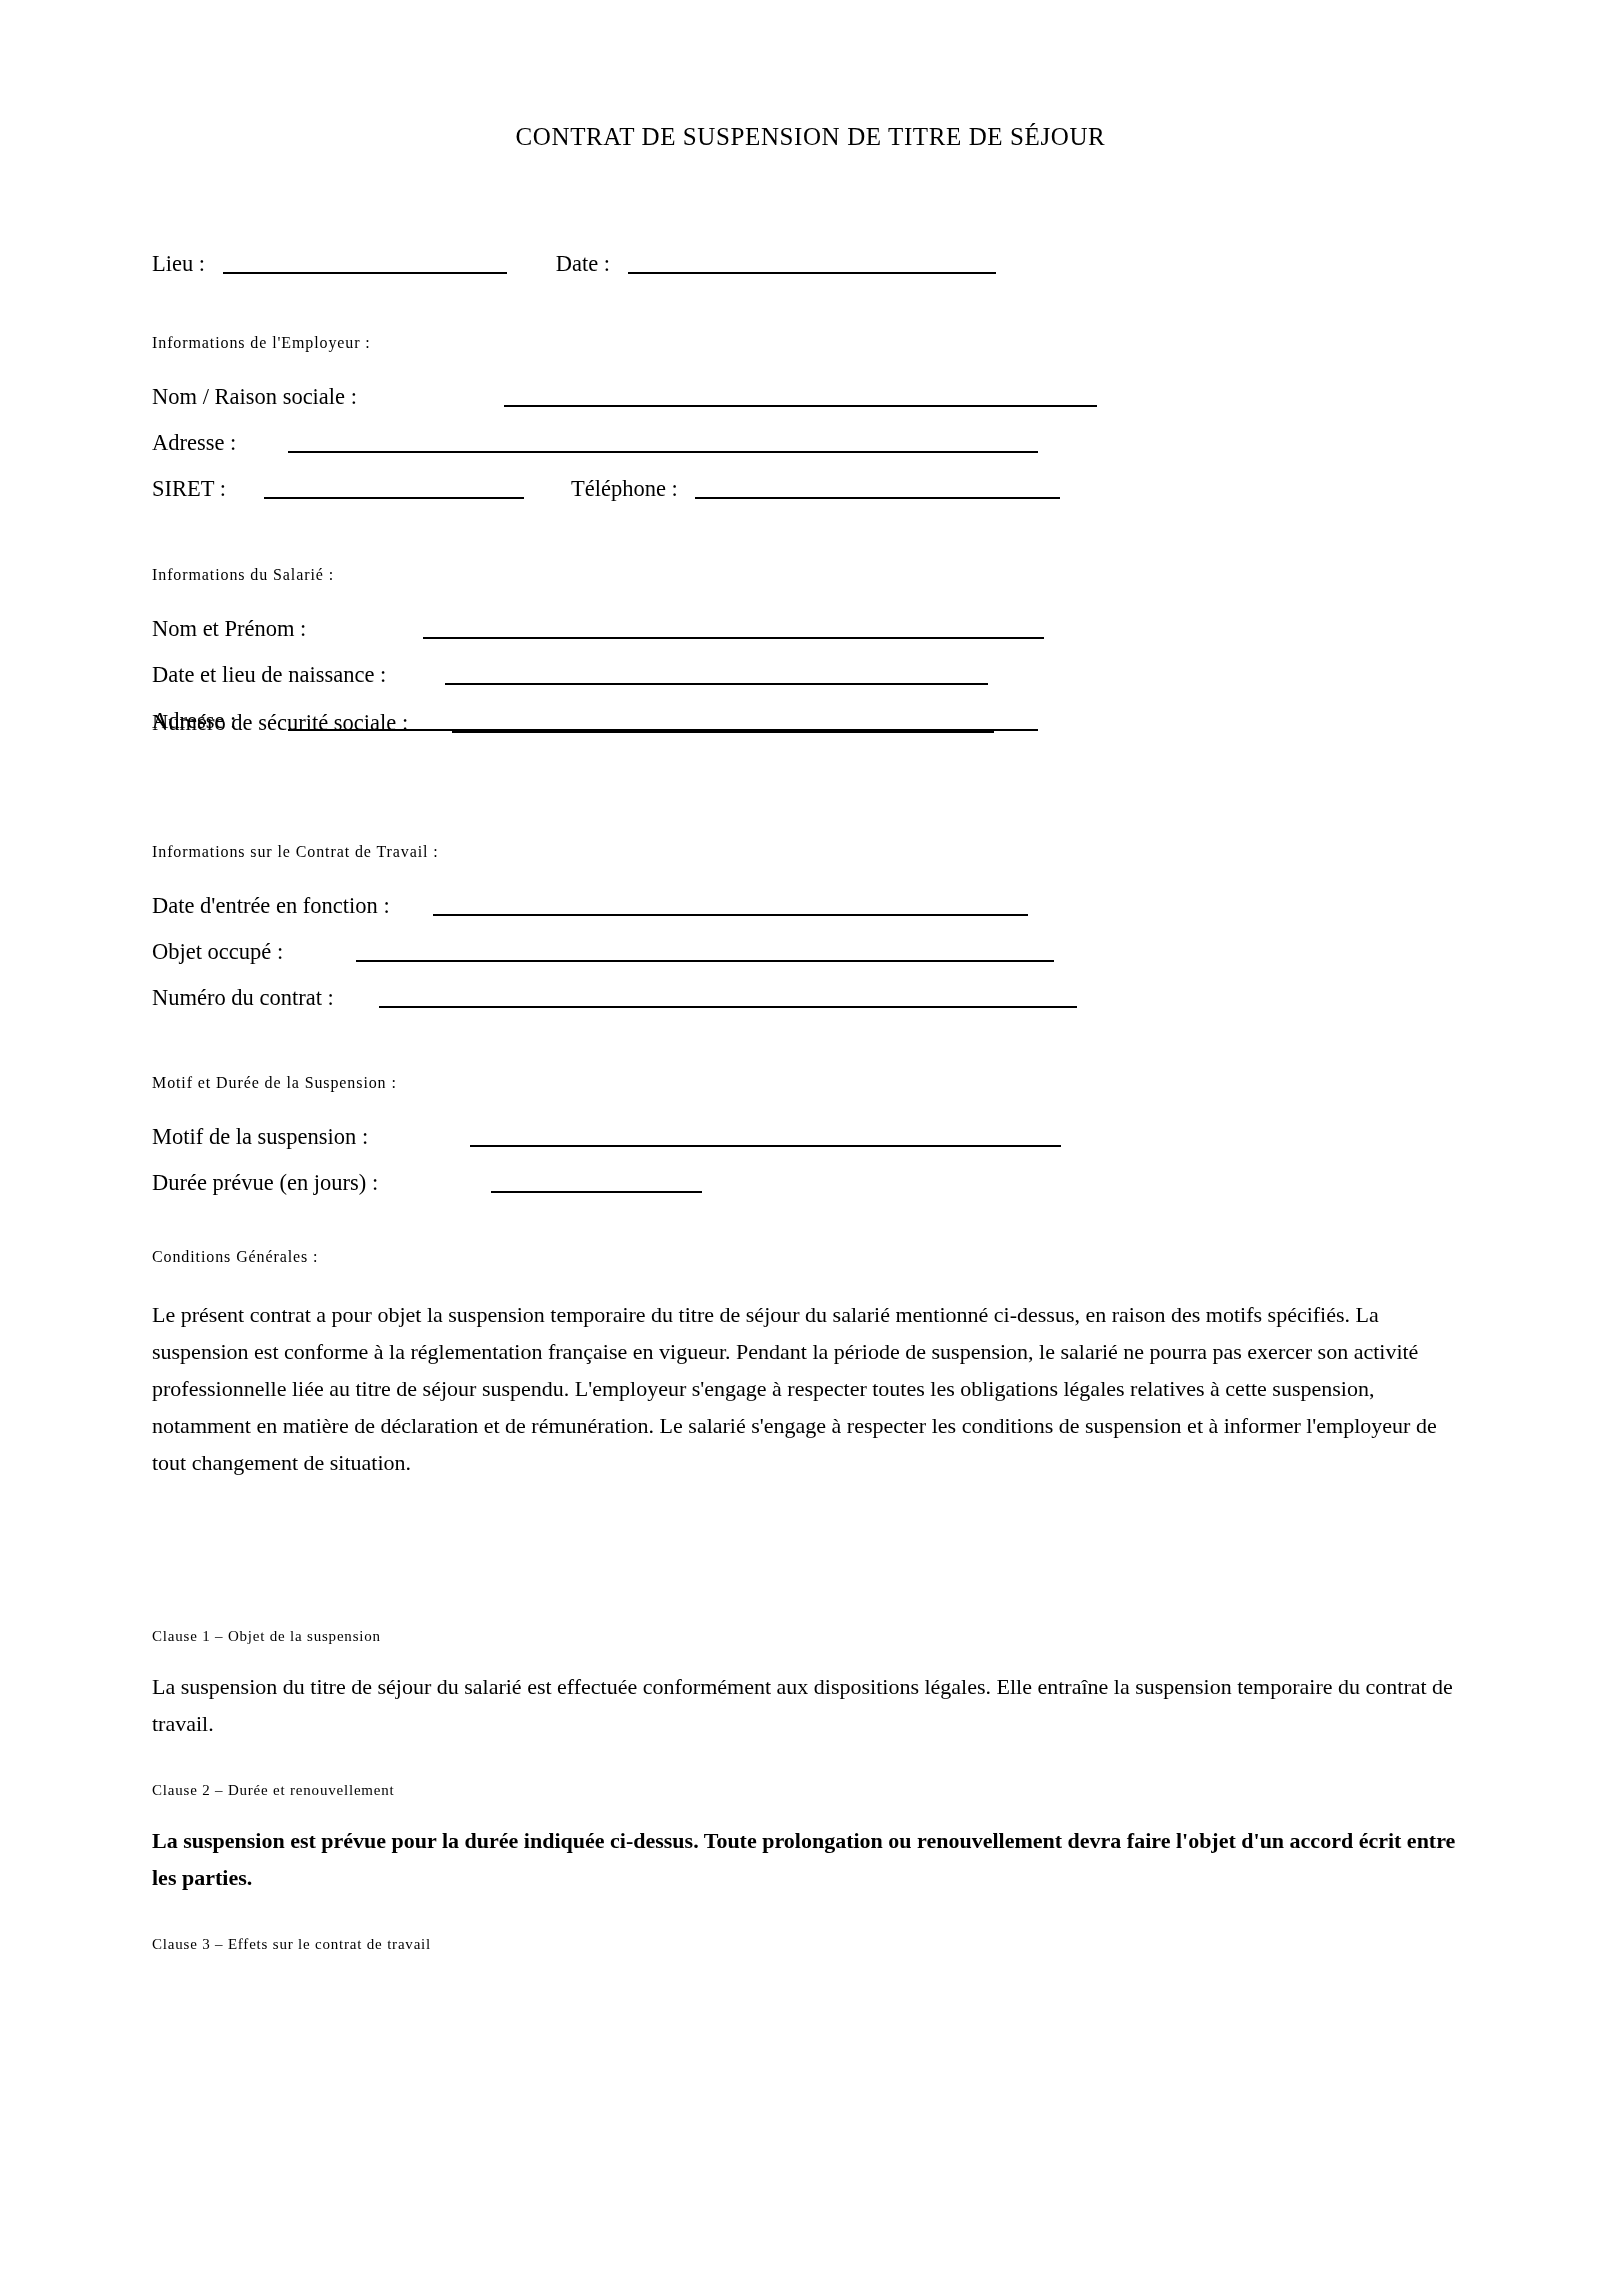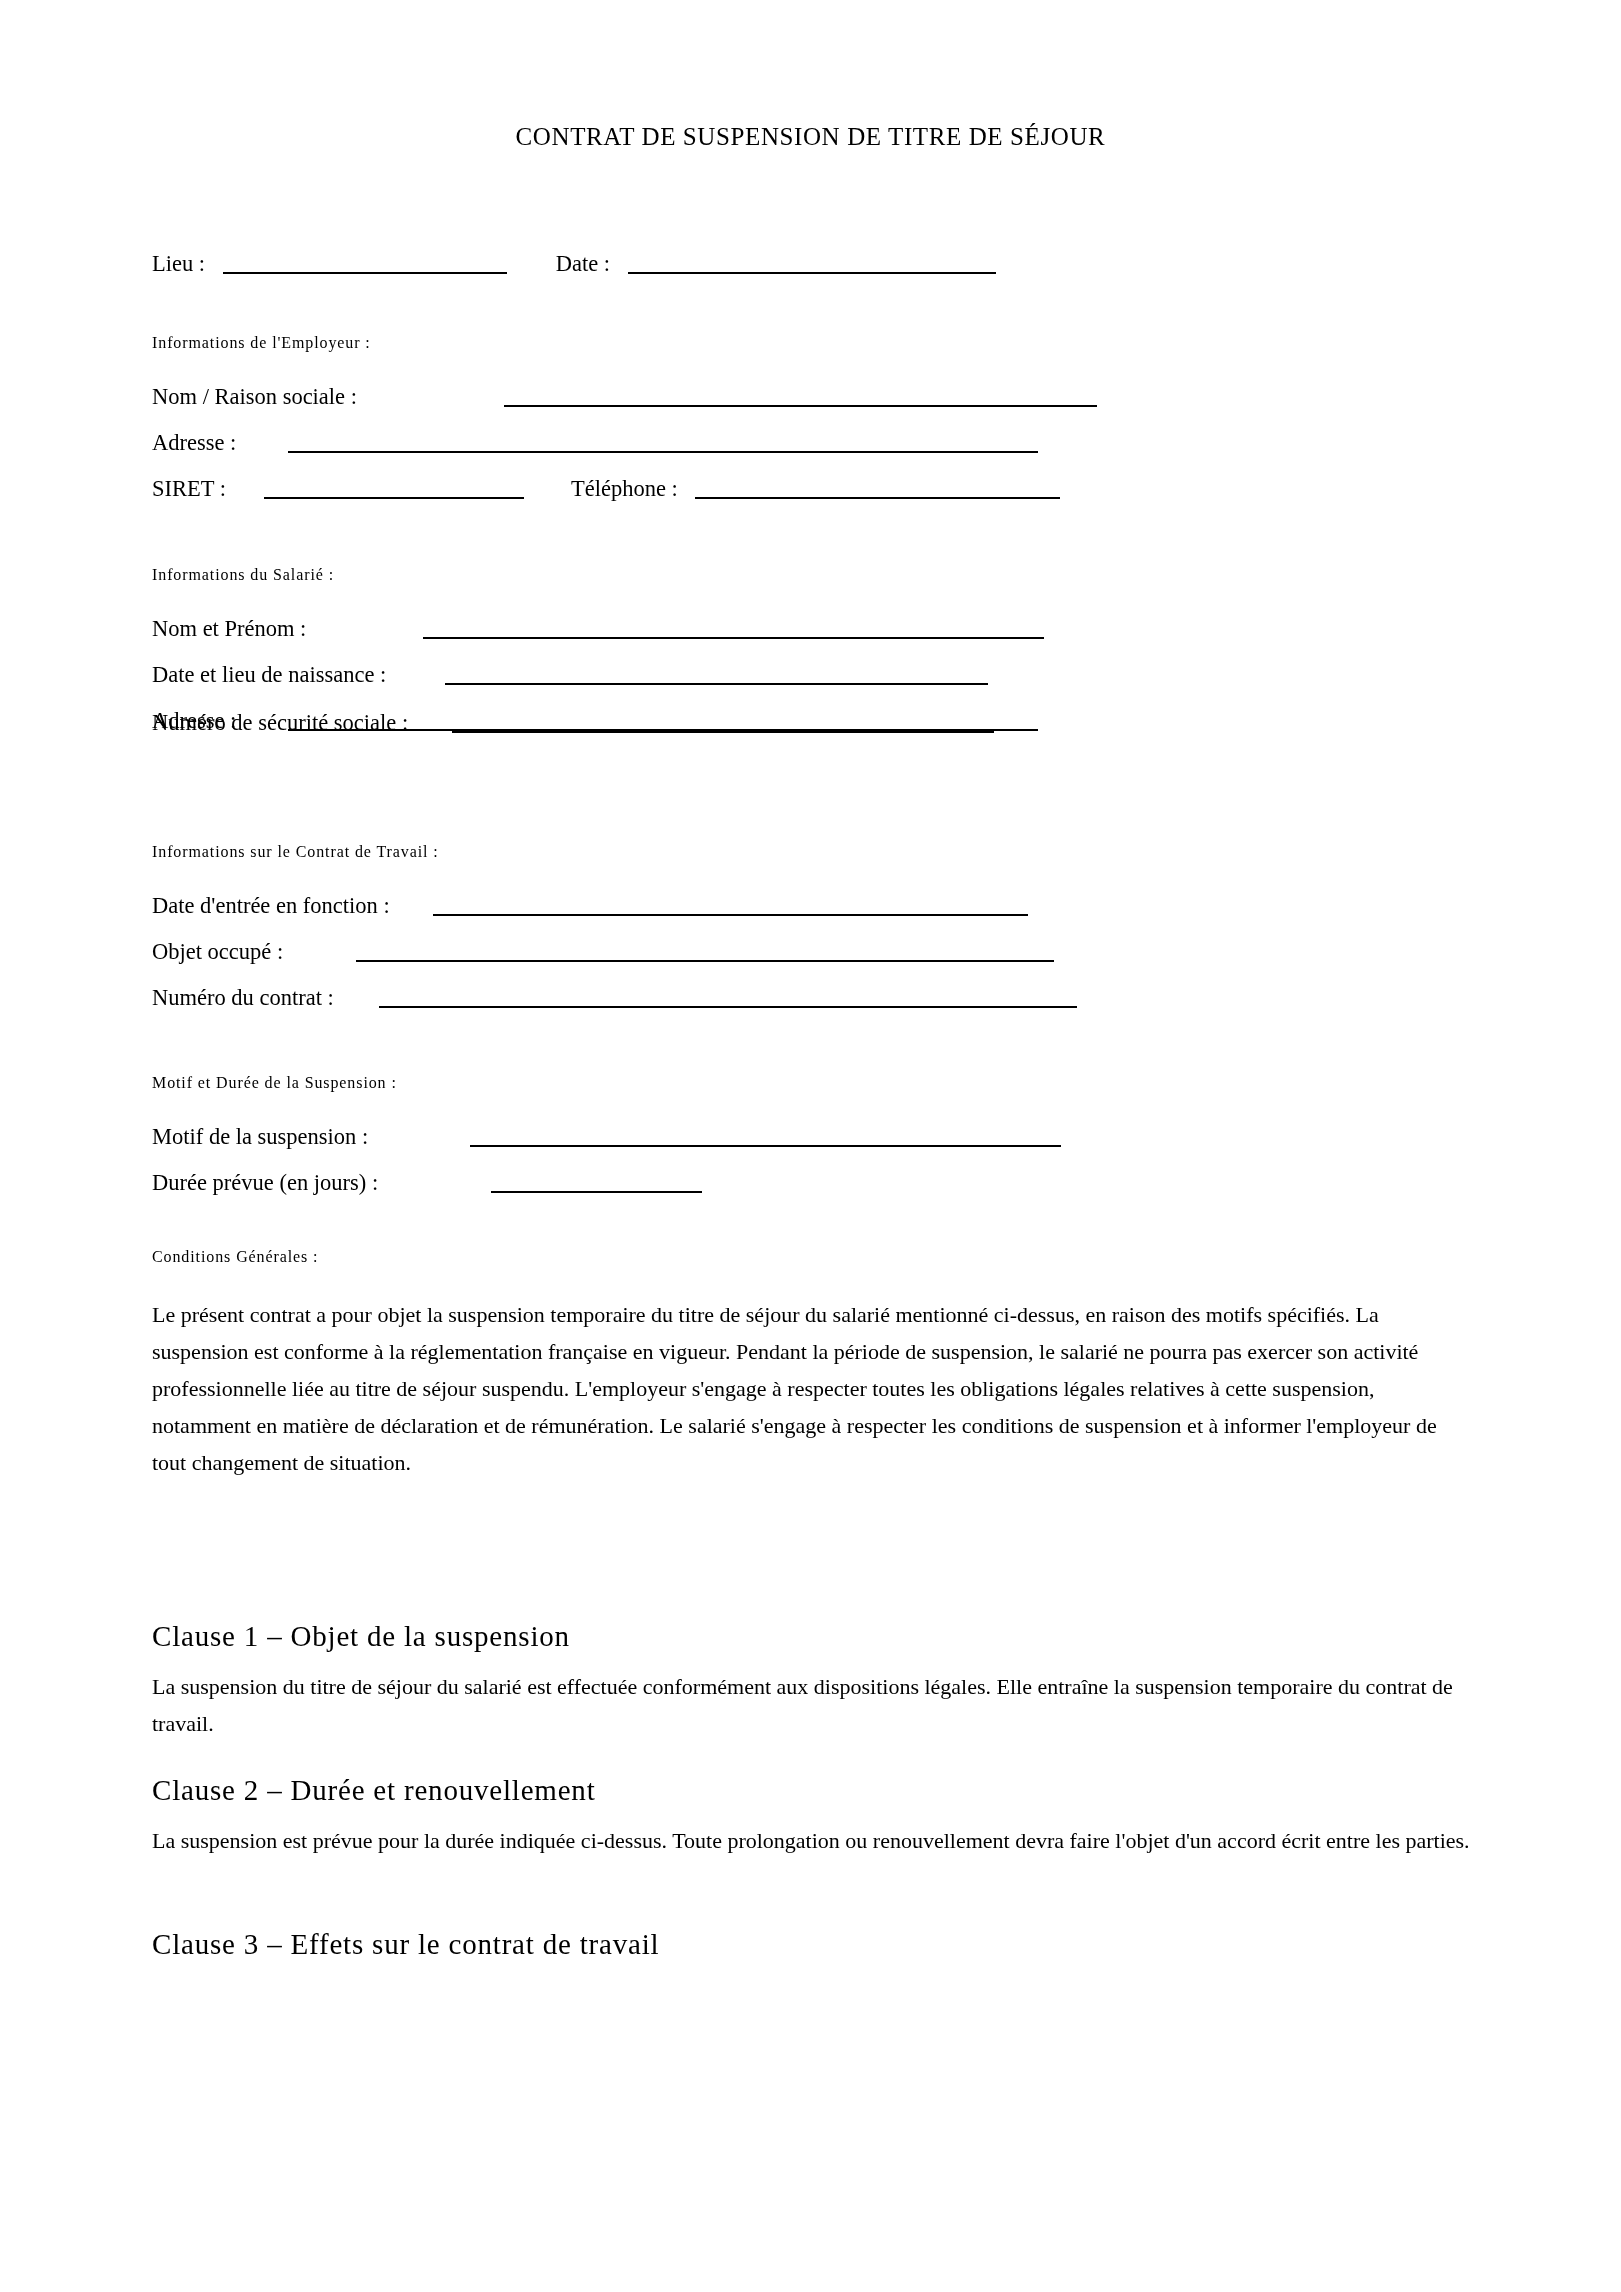--- a/index.html
+++ b/index.html
@@ -69,21 +69,21 @@
     left: 152px;
     width: 1318px;
     font-size: 22px;
     line-height: 37px;
     text-align: left;
   }
   .clause-head {
     position: absolute;
     left: 152px;
     width: 1318px;
-    font-size: 29px;
+    font-size: 15px;
     letter-spacing: 0.8px;
     line-height: 29px;
     white-space: nowrap;
   }
 </style>
 </head>
 <body>
 
 <div class="page">
 
@@ -184,18 +184,18 @@
   </div>
 
   <div class="section-head" style="top:1248px;">Conditions Générales :</div>
 
   <div class="para" style="top:1296px;">Le présent contrat a pour objet la suspension temporaire du titre de séjour du salarié mentionné ci-dessus, en raison des motifs spécifiés. La suspension est conforme à la réglementation française en vigueur. Pendant la période de suspension, le salarié ne pourra pas exercer son activité professionnelle liée au titre de séjour suspendu. L'employeur s'engage à respecter toutes les obligations légales relatives à cette suspension, notamment en matière de déclaration et de rémunération. Le salarié s'engage à respecter les conditions de suspension et à informer l'employeur de tout changement de situation.</div>
 
   <div class="clause-head" style="top:1622px;">Clause 1 – Objet de la suspension</div>
   <div class="para" style="top:1668px;">La suspension du titre de séjour du salarié est effectuée conformément aux dispositions légales. Elle entraîne la suspension temporaire du contrat de travail.</div>
 
   <div class="clause-head" style="top:1776px;">Clause 2 – Durée et renouvellement</div>
-  <div class="para" style="top:1822px;">La suspension est prévue pour la durée indiquée ci-dessus. Toute prolongation ou renouvellement devra faire l'objet d'un accord écrit entre les parties.</div>
+  <div class="para" style="top:1822px;font-weight:bold;">La suspension est prévue pour la durée indiquée ci-dessus. Toute prolongation ou renouvellement devra faire l'objet d'un accord écrit entre les parties.</div>
 
   <div class="clause-head" style="top:1930px;">Clause 3 – Effets sur le contrat de travail</div>
 
 </div>
 
 
 </body></html>

